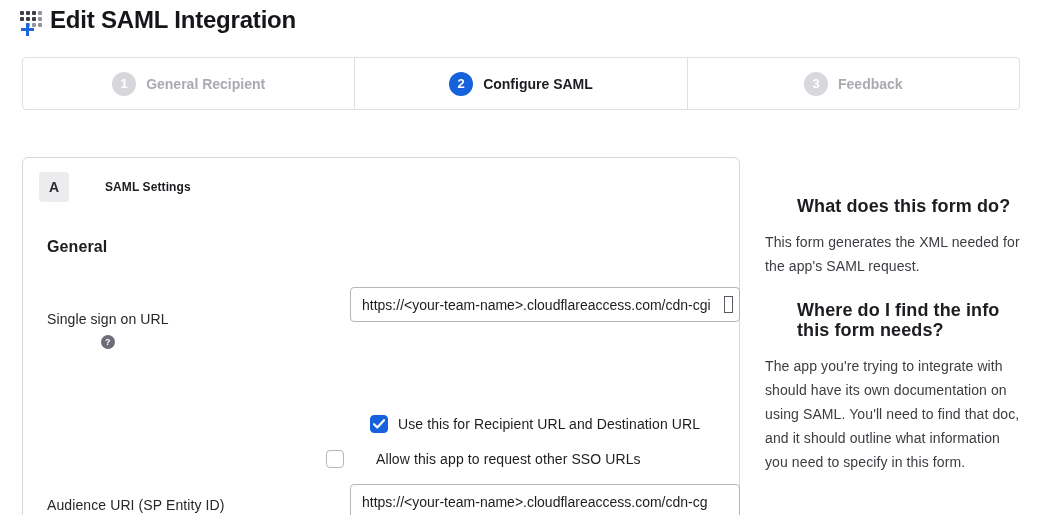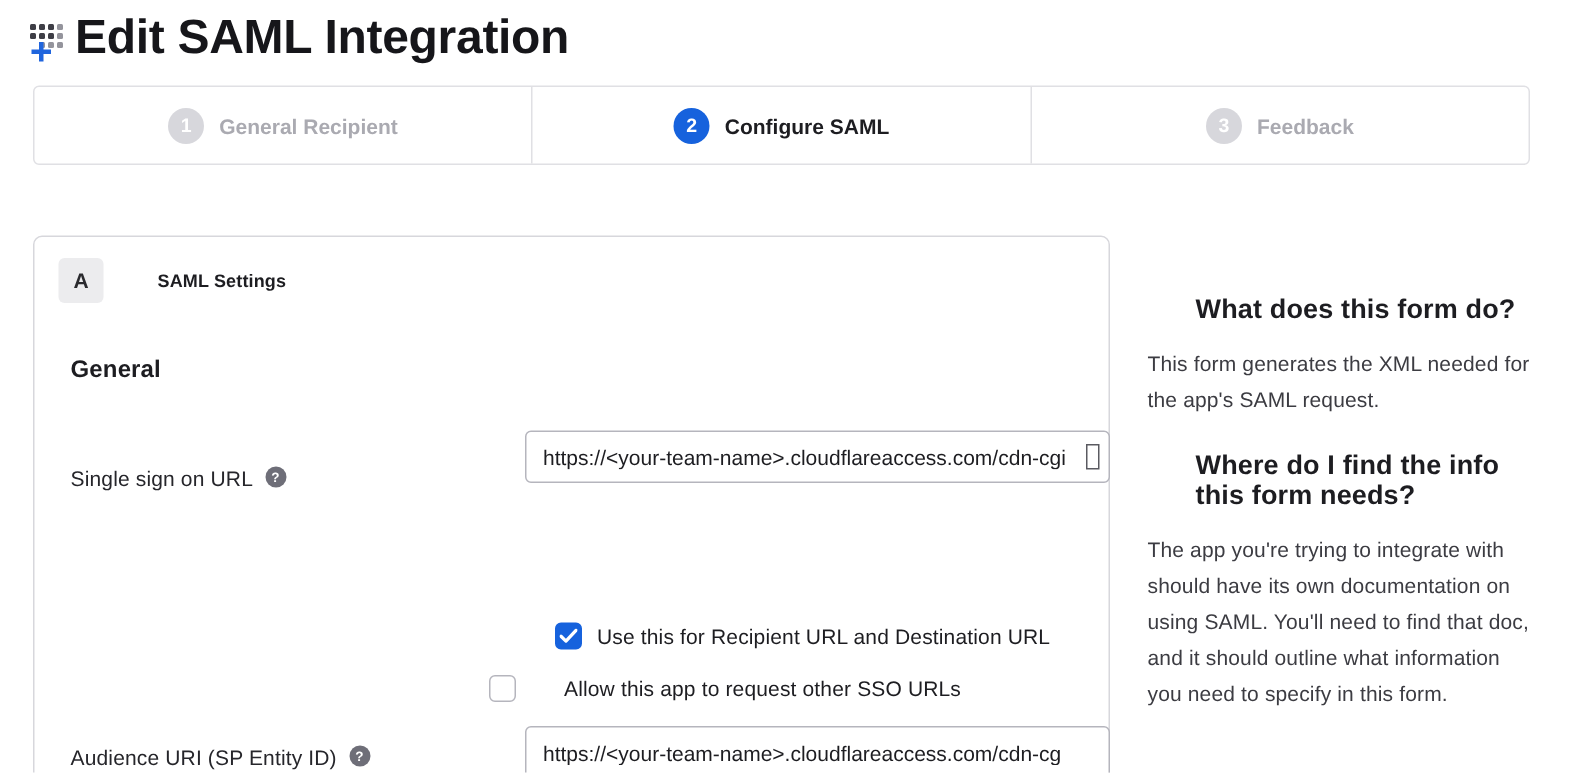--- a/index.html
+++ b/index.html
@@ -14,21 +14,21 @@
   .page-header { position:absolute; top:6px; left:20px; display:flex; align-items:center; }
   .app-icon { position:relative; width:26px; height:24px; margin-right:4px; }
   .app-icon .grid { display:grid; grid-template-columns:repeat(4,4px); grid-auto-rows:4px; gap:2px; padding-top:3px; }
   .app-icon .grid i { background:#3e3e46; border-radius:1px; }
   .app-icon .grid i.lt { background:#94949c; }
   .app-icon .grid i.empty { background:transparent; }
   .plus { position:absolute; left:1px; bottom:-4px; width:13px; height:13px; }
   .plus:before, .plus:after { content:""; position:absolute; background:#2065dd; }
   .plus:before { left:0; top:5px; width:13px; height:3px; }
   .plus:after { left:5px; top:0; width:3px; height:13px; }
-  .page-title { font-size:32px; font-weight:bold; letter-spacing:-0.2px; color:#16161a; }
+  .page-title { font-size:24px; font-weight:bold; letter-spacing:-0.2px; color:#16161a; }
 
   
   .stepper {
     position:absolute; top:57px; left:22px; width:998px; height:53px;
     display:flex; border:1px solid #e0e0e4; border-radius:4px; background:#fff;
   }
   .step { flex:1; display:flex; align-items:center; justify-content:center; gap:10px; cursor:pointer; }
   .step + .step { border-left:1px solid #e0e0e4; }
   .step-circle {
     width:24px; height:24px; border-radius:50%; display:flex; align-items:center; justify-content:center;
@@ -47,21 +47,21 @@
   .panel-badge {
     width:30px; height:30px; border-radius:4px; background:#ececee;
     display:flex; align-items:center; justify-content:center;
     font-size:14px; font-weight:bold; color:#2a2a2e;
   }
   .panel-title { font-size:12px; font-weight:bold; margin-left:36px; letter-spacing:0.1px; }
   .section-heading { font-size:16px; font-weight:bold; margin:26px 0 4px 24px; letter-spacing:0.1px; }
 
   .form-area { position:relative; padding:0 24px; }
   .form-row { position:relative; }
-  .field-label-wrap { position:absolute; left:0; display:flex; align-items:flex-start; gap:8px; }
+  .field-label-wrap { position:absolute; left:0; display:flex; align-items:center; gap:8px;flex-direction:column; }
   .field-label { font-size:14px; color:#26262b; letter-spacing:0.1px; }
   .help-icon {
     width:14px; height:14px; border-radius:50%; background:#6e6e78; color:#fff;
     font-size:9px; font-weight:bold; display:inline-flex; align-items:center; justify-content:center;
     cursor:pointer; flex:0 0 auto;
   }
   .input-wrap { position:absolute; left:303px; width:390px; }
   .text-input {
     width:100%; height:35px; border:1px solid #b5b5bd; border-radius:4px;
     padding:0 11px; font-size:14px; color:#1d1d21; background:#fff; outline:none;

